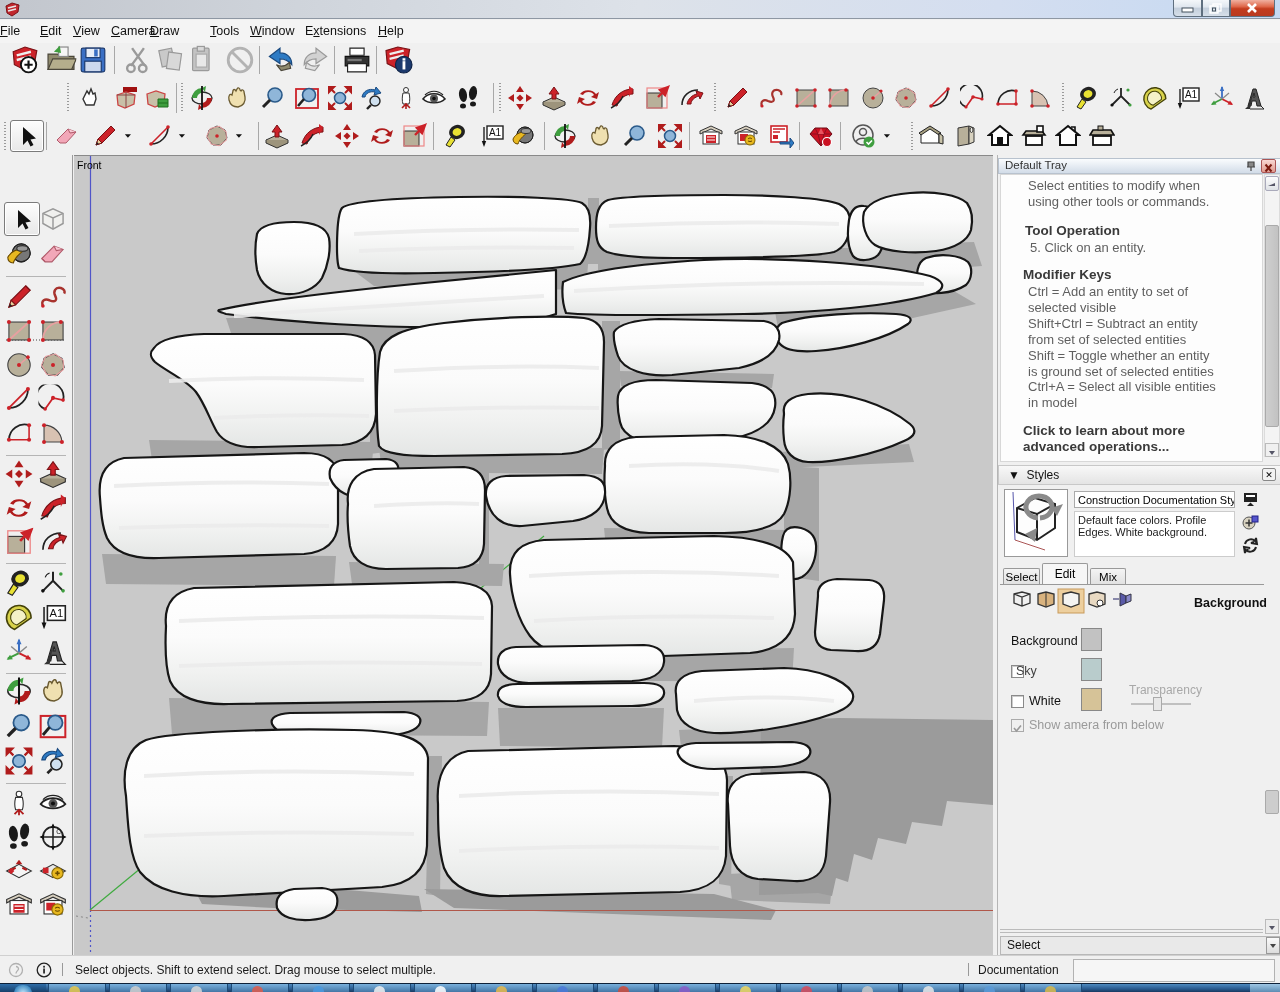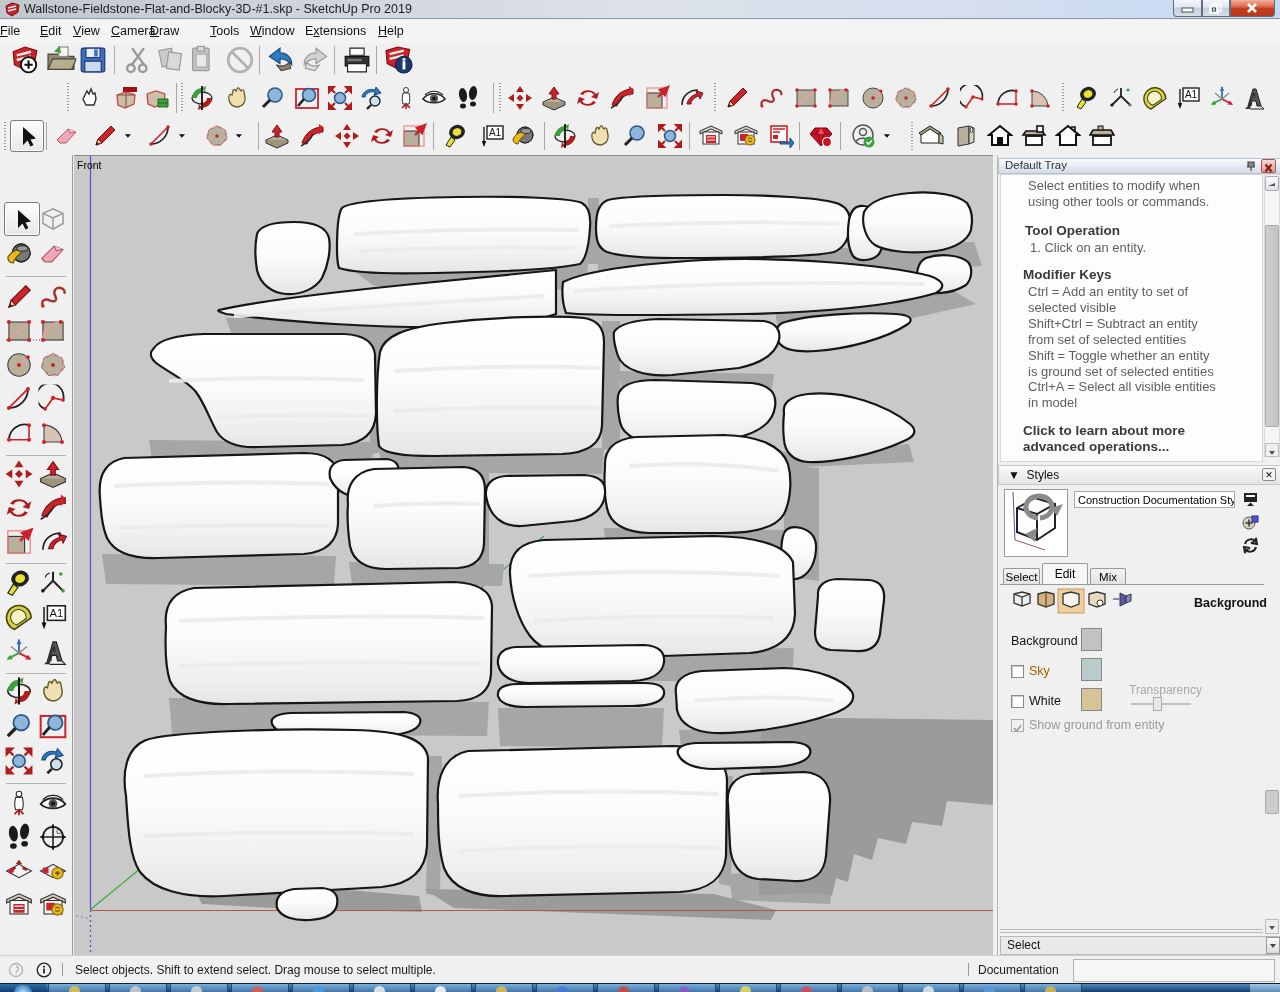--- a/index.html
+++ b/index.html
@@ -36,21 +36,20 @@
 #lefttb .ic svg{transform:scale(1.12);transform-origin:50% 50%}
 </style>
 </head>
 <body>
 
 <div id="titlebar">
   <svg class="ticon" width="15" height="15" viewBox="0 0 15 15">
       <path d="M1,4 L7,1 L14,3 L13,10 L7,14 L2,11 Z" fill="#c1272d" stroke="#7a1216" stroke-width="1"></path>
       <path d="M3,6 L11,4 M3,9 L11,7" stroke="#e8e8e8" stroke-width="1.6"></path>
     </svg>
-  <span class="ttext">Wallstone-Fieldstone-Flat-and-Blocky-3D-#1.skp - SketchUp Pro 2019</span>
   <div class="winbtn" id="btnmin"><svg width="27" height="15">
         <rect x="8" y="8" width="11" height="4" fill="#fff" stroke="#44525f"></rect>
       </svg></div>
   <div class="winbtn" id="btnres"><svg width="26" height="15">
         <rect x="10" y="4" width="8" height="7" fill="none" stroke="#fff" stroke-width="1.4"></rect>
         <rect x="7" y="6" width="8" height="7" fill="#dfe6ee" stroke="#fff" stroke-width="1.4"></rect>
         <rect x="9.5" y="8" width="3" height="3" fill="none" stroke="#44525f"></rect>
       </svg></div>
   <div class="winbtn" id="btnclo"><svg width="43" height="15">
         <path d="M17,4 L25,12 M25,4 L17,12" stroke="#fff" stroke-width="2.6"></path>
@@ -880,21 +879,21 @@
     <svg style="position:absolute;left:247px;top:5px" width="12" height="12">
       <path d="M3,2 L9,2 L9,7 L3,7 Z M6,7 L6,11 M2,7 L10,7" stroke="#444" fill="#888" stroke-width="1.2"></path>
     </svg>
     <div style="position:absolute;left:263px;top:4px;width:15px;height:14px;background:linear-gradient(#f8d8d4,#e09a8e);border:1px solid #a55;border-radius:2px"><svg width="13" height="12">
         <path d="M3.5,2.5 L9.5,9.5 M9.5,2.5 L3.5,9.5" stroke="#7a1a10" stroke-width="2"></path>
       </svg></div>
     <div style="position:absolute;left:2px;top:19px;width:263px;height:288px;background:#fdfdfd;border:1px solid #d8d8d8"></div>
     <div style="position:absolute;left:30px;top:23px;color:#5f5f5f;font-size:13px">Select entities to modify when</div>
     <div style="position:absolute;left:30px;top:39px;color:#5f5f5f;font-size:13px">using other tools or commands.</div>
     <div style="position:absolute;left:27px;top:68px;font-weight:bold;color:#3a3a3a;font-size:13.5px">Tool Operation</div>
-    <div style="position:absolute;left:32px;top:85px;color:#5f5f5f;font-size:13px">1. Click on an entity.</div>
+    <div style="position:absolute;left:32px;top:85px;color:#5f5f5f;font-size:13px">5. Click on an entity.</div>
     <div style="position:absolute;left:25px;top:112px;font-weight:bold;color:#3a3a3a;font-size:13.5px">Modifier Keys</div>
     <div style="position:absolute;left:30px;top:129px;color:#5f5f5f;font-size:13px">Ctrl = Add an entity to set of</div>
     <div style="position:absolute;left:30px;top:145px;color:#5f5f5f;font-size:13px">selected visible</div>
     <div style="position:absolute;left:30px;top:161px;color:#5f5f5f;font-size:13px">Shift+Ctrl = Subtract an entity</div>
     <div style="position:absolute;left:30px;top:177px;color:#5f5f5f;font-size:13px">from set of selected entities</div>
     <div style="position:absolute;left:30px;top:193px;color:#5f5f5f;font-size:13px">Shift = Toggle whether an entity</div>
     <div style="position:absolute;left:30px;top:209px;color:#5f5f5f;font-size:13px">is ground set of selected entities</div>
     <div style="position:absolute;left:30px;top:224px;color:#5f5f5f;font-size:13px">Ctrl+A = Select all visible entities</div>
     <div style="position:absolute;left:30px;top:240px;color:#5f5f5f;font-size:13px">in model</div>
     <div style="position:absolute;left:25px;top:268px;font-weight:bold;color:#3a3a3a;font-size:13.5px">Click to learn about more</div>
@@ -913,20 +912,21 @@
     <div style="position:absolute;left:6px;top:334px;width:64px;height:68px;background:#fff;border:1px solid #999"><svg width="62" height="66" viewBox="0 0 62 66">
         <line x1="8" y1="2" x2="10" y2="50" stroke="#55a" stroke-width="1"></line>
         <line x1="10" y1="50" x2="40" y2="60" stroke="#a55" stroke-width="1"></line>
         <path d="M12,18 L30,8 L50,14 L50,38 L32,50 L12,42 Z" fill="#fdfdfd" stroke="#222" stroke-width="2"></path>
         <path d="M12,18 L32,24 L50,14 M32,24 L32,50" fill="none" stroke="#222" stroke-width="2"></path>
         <path d="M34,28 m-1,0 a13,11 0 1 1 2,0" fill="none" stroke="#8a8a8a" stroke-width="5"></path>
         <path d="M20,44 L32,38 L30,52 Z" fill="#8a8a8a"></path>
         <path d="M46,18 L58,14 L52,26 Z" fill="#8a8a8a"></path>
       </svg></div>
     <div style="position:absolute;left:76px;top:336px;width:161px;height:17px;background:#fff;border:1px solid #aaa;font-size:11px;line-height:16px;white-space:nowrap;overflow:hidden;padding-left:3px">Construction Documentation Sty</div>
+    <div style="position:absolute;left:76px;top:356px;width:161px;height:46px;background:#fff;border:1px solid #ccc;font-size:11px;padding:2px 3px;color:#222">Default face colors. Profile Edges. White background.</div>
     <svg style="position:absolute;left:245px;top:337px" width="16" height="15">
       <rect x="1" y="1" width="13" height="9" fill="#222"></rect>
       <rect x="3" y="3" width="9" height="2" fill="#fff"></rect>
       <path d="M4,14 L11,14 L7.5,10.5 Z" fill="#222"></path>
     </svg>
     <svg style="position:absolute;left:243px;top:359px" width="18" height="17">
       <circle cx="8" cy="9" r="6" fill="#d8d2c0" stroke="#555"></circle>
       <path d="M8,5.5 V12.5 M4.5,9 H11.5" stroke="#333" stroke-width="1.5"></path>
       <rect x="11" y="2" width="6" height="6" fill="#55c" stroke="#228"></rect>
     </svg>
@@ -951,32 +951,32 @@
         <g>
           <path d="M113,11 L119,11" stroke="#88a" stroke-width="2"></path>
           <path d="M120,5 L126,8 L126,15 L120,18 Z" fill="#5a5aa8" stroke="#334"></path>
           <path d="M126,8 L131,6 L131,13 L126,15 Z" fill="#8888c8" stroke="#334"></path>
         </g>
       </svg></div>
     <div style="position:absolute;left:196px;top:441px;font-size:12.5px;font-weight:bold;color:#111">Background</div>
     <div style="position:absolute;left:13px;top:479px;font-size:12.5px;color:#111">Background</div>
     <div style="position:absolute;left:83px;top:473px;width:21px;height:23px;background:#c2c2c2;border:1px solid #888"></div>
     <div style="position:absolute;left:13px;top:510px;width:13px;height:13px;background:#fff;border:1px solid #8a8a8a;box-shadow:inset 1px 1px 0 #ccc"></div>
-    <div style="position:absolute;left:31px;top:509px;font-size:12.5px;color:#a16207">Sky</div>
+    <div style="position:absolute;left:18px;top:509px;font-size:12.5px;color:#404040">Sky</div>
     <div style="position:absolute;left:83px;top:503px;width:21px;height:23px;background:#b9cccc;border:1px solid #888"></div>
     <div style="position:absolute;left:13px;top:540px;width:13px;height:13px;background:#fff;border:1px solid #8a8a8a;box-shadow:inset 1px 1px 0 #ccc"></div>
     <div style="position:absolute;left:31px;top:539px;font-size:12.5px;color:#111">White</div>
     <div style="position:absolute;left:83px;top:533px;width:21px;height:23px;background:#d6c398;border:1px solid #888"></div>
     <div style="position:absolute;left:131px;top:528px;font-size:12px;color:#a8a8a8">Transparency</div>
     <div style="position:absolute;left:133px;top:548px;width:60px;height:2px;background:#c0c0c0"></div>
     <div style="position:absolute;left:155px;top:542px;width:9px;height:14px;background:#e8e8e8;border:1px solid #aaa"></div>
     <div style="position:absolute;left:13px;top:564px;width:13px;height:13px;background:#f0f0f0;border:1px solid #aaa"><svg width="11" height="11">
         <path d="M2,5 L4.5,8 L9,2.5" fill="none" stroke="#999" stroke-width="1.6"></path>
       </svg></div>
-    <div style="position:absolute;left:31px;top:563px;font-size:12.5px;color:#9a9a9a">Show ground from entity</div>
+    <div style="position:absolute;left:31px;top:563px;font-size:12.5px;color:#9a9a9a">Show amera from below</div>
     <div style="position:absolute;left:2px;top:774px;width:263px;height:1px;background:#bbb"></div>
     <div style="position:absolute;left:2px;top:777px;width:263px;height:1px;background:#bbb"></div>
     <div style="position:absolute;left:2px;top:781px;width:280px;height:19px;background:#e9e9e9;border:1px solid #b8b8b8"></div>
     <div style="position:absolute;left:9px;top:783px;font-size:12px;color:#111">Select</div>
     <div style="position:absolute;left:268px;top:782px;width:14px;height:17px;background:linear-gradient(#fafafa,#dcdcdc);border:1px solid #999"><svg width="12" height="15">
         <path d="M3,6 L9,6 L6,10 Z" fill="#444"></path>
       </svg></div>
     <div style="position:absolute;left:267px;top:635px;width:14px;height:24px;background:#cdcdcd;border:1px solid #aaa;border-radius:2px"></div>
     <div style="position:absolute;left:267px;top:764px;width:14px;height:15px;background:#ececec;border:1px solid #bbb"><svg width="12" height="13">
         <path d="M3,5 L9,5 L6,9 Z" fill="#556"></path>

